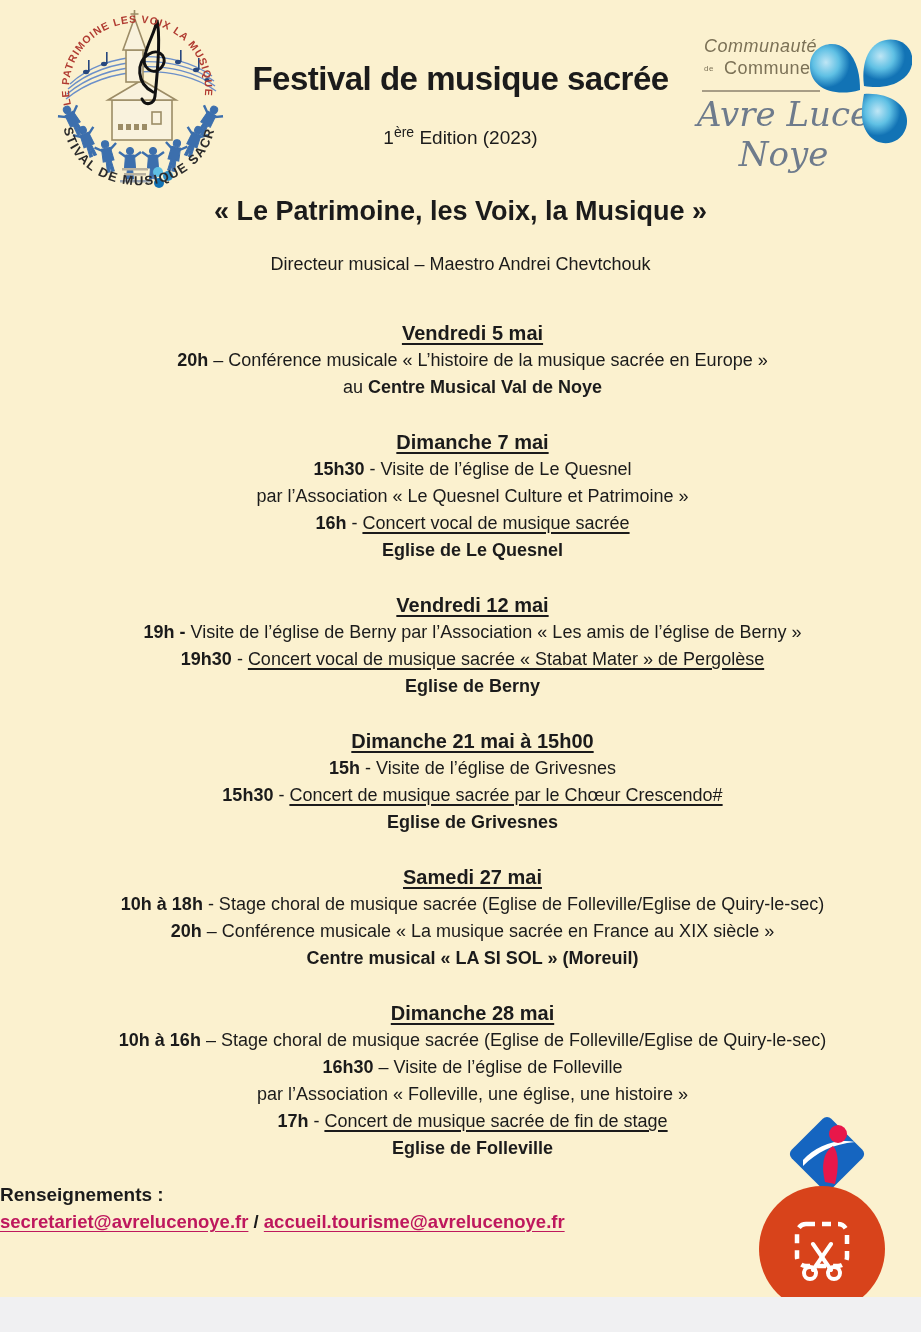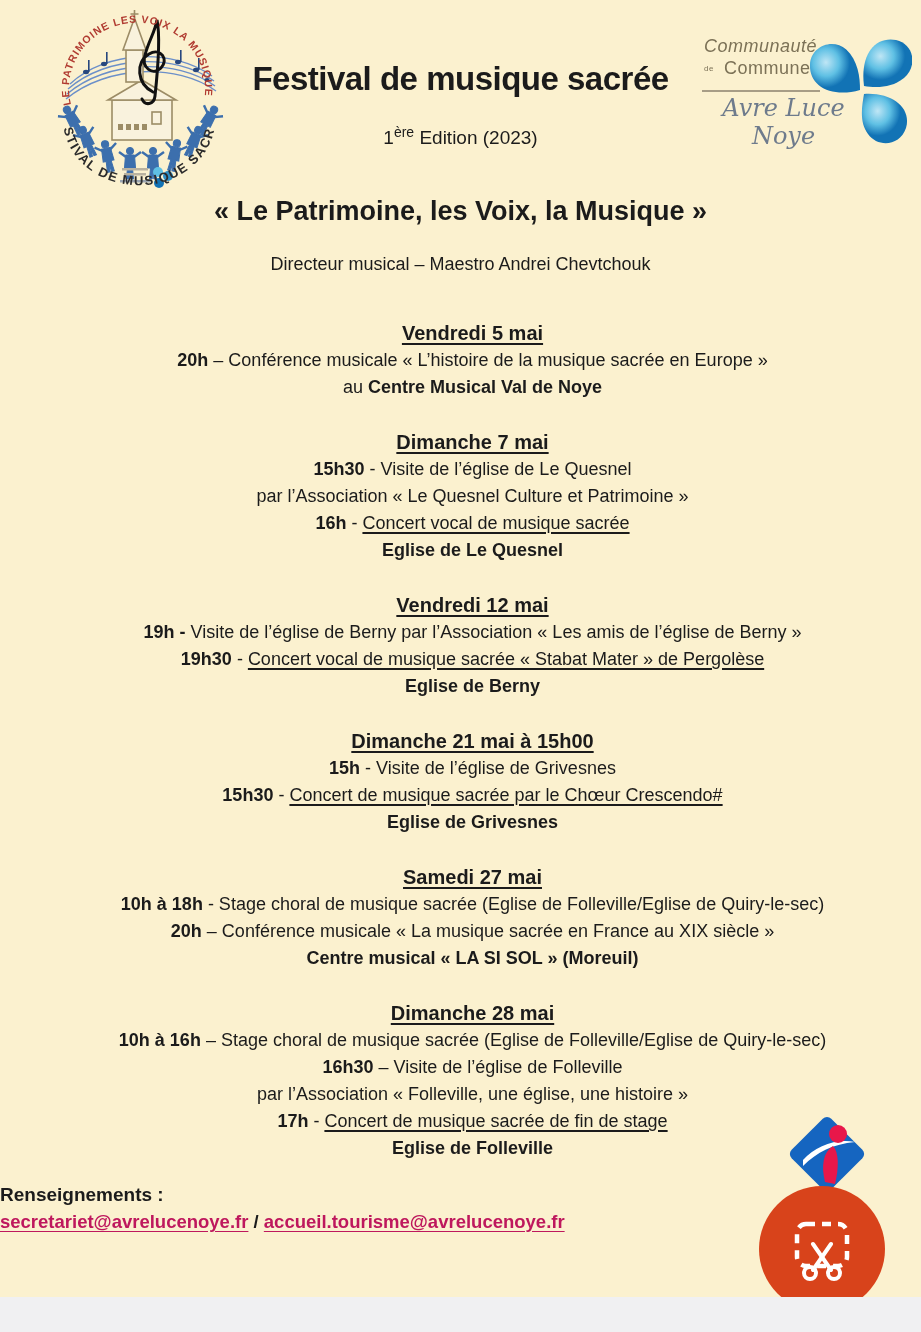--- a/index.html
+++ b/index.html
@@ -39,21 +39,21 @@
   .contact-links a{color:#be185d;text-decoration:underline;text-underline-offset:3px;}
   .contact-sep{color:#1b1b1b;}
 
   
   .cc-text{position:absolute;left:14px;top:8px;color:#7c7257;}
   .cc-line1{font-size:18px;letter-spacing:0.5px;font-style:italic;}
   .cc-line2{font-size:18px;letter-spacing:0.5px;margin-top:1px;}
   .cc-de{display:inline-block;font-size:8px;line-height:8px;vertical-align:middle;margin-right:10px;}
   .cc-rule{position:absolute;left:12px;top:62px;width:118px;height:2px;background:#a79d86;}
   .cc-script{position:absolute;left:6px;top:66px;width:175px;text-align:center;
-    font-family:"DejaVu Serif",serif;font-style:italic;font-size:24px;color:#6e7b8c;}
+    font-family:"DejaVu Serif",serif;font-style:italic;font-size:34px;color:#6e7b8c;}
   .cc-petals{position:absolute;right:0px;top:0px;}
 
   
   .tourism-logo{position:absolute;left:781px;top:1108px;width:92px;height:92px;}
   .snip-button{position:absolute;left:759px;top:1186px;width:126px;height:126px;border:none;
     border-radius:50%;background:#d8431b;padding:0;cursor:pointer;}
   .snip-button svg{display:block;margin:0 auto;}
 </style>
 </head>
 <body>

